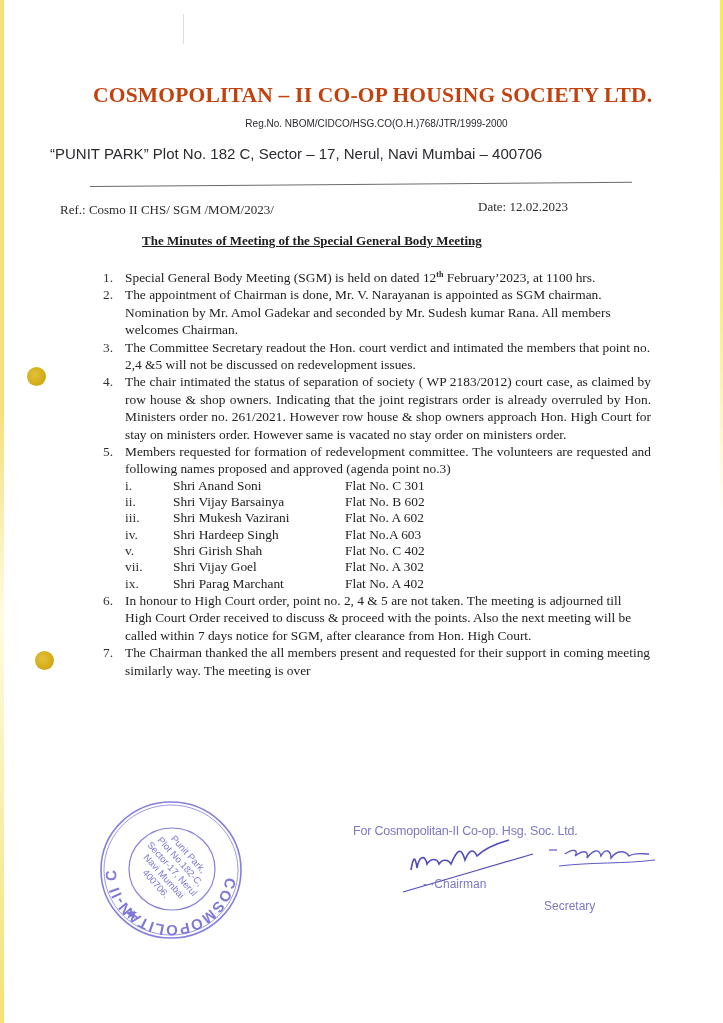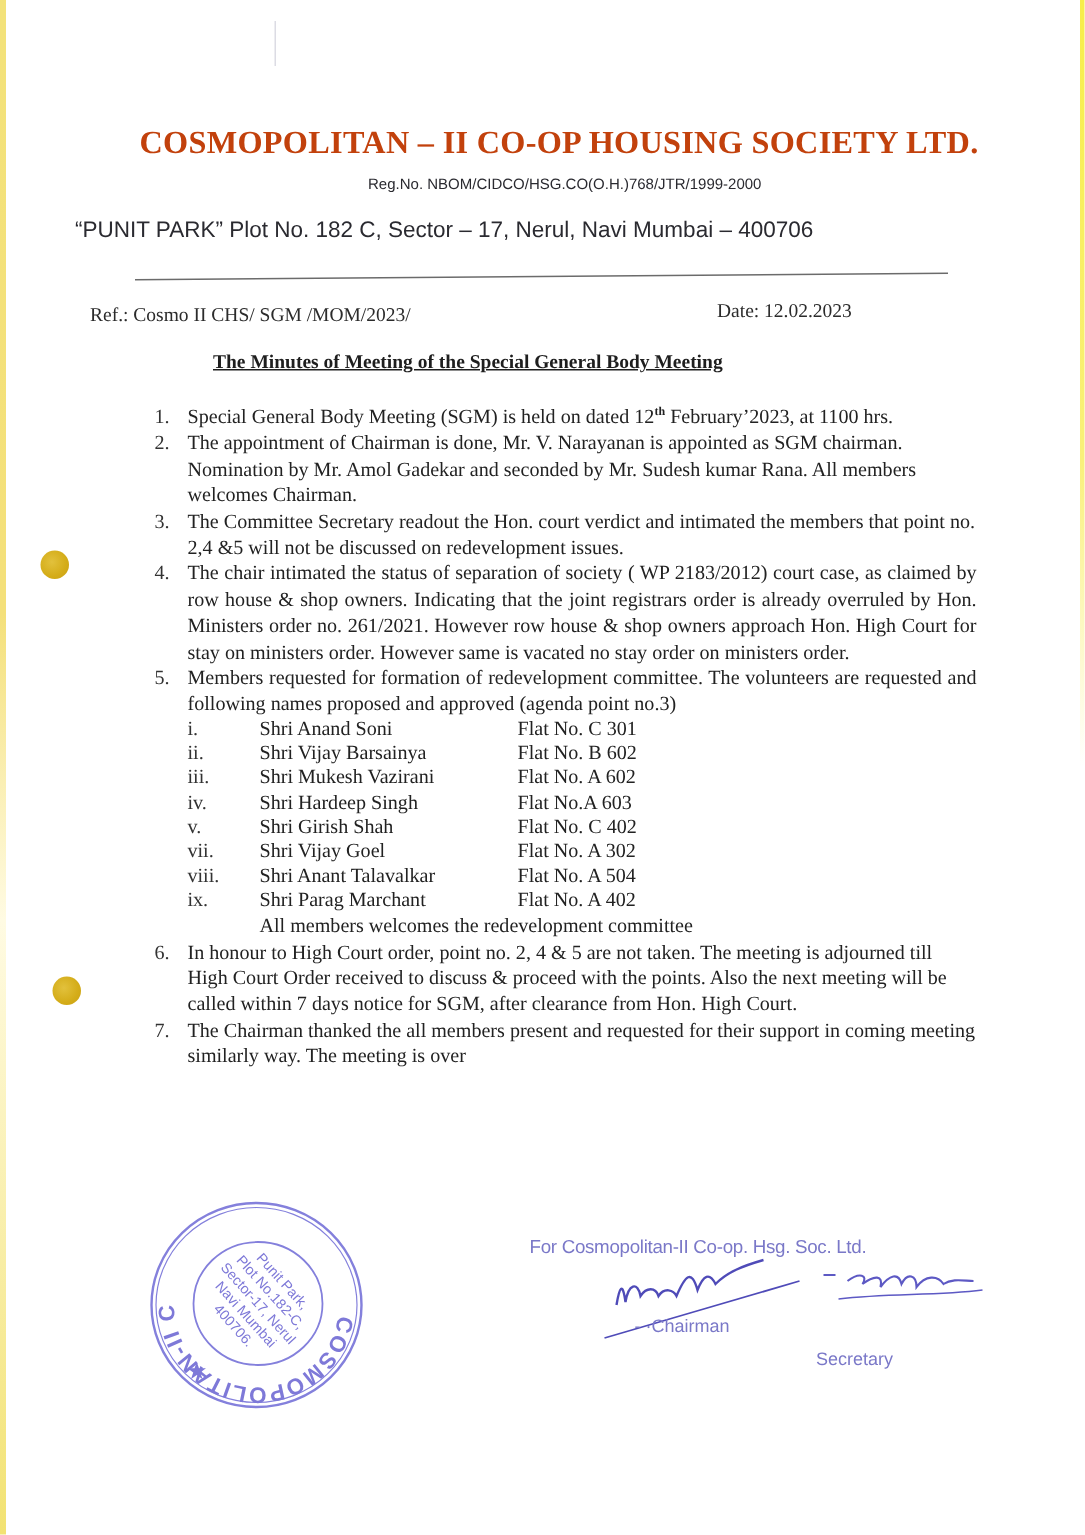--- a/index.html
+++ b/index.html
@@ -144,31 +144,25 @@
           <span class="roman">v.</span>
           <span class="mname">Shri Girish Shah</span>
           <span class="flat">Flat No. C 402</span>
         </div>
         <div class="member">
           <span class="roman">vii.</span>
           <span class="mname">Shri Vijay Goel</span>
           <span class="flat">Flat No. A 302</span>
         </div>
         <div class="member">
-          <span class="roman">viii.</span>
-          <span class="mname">Shri Anant Talavalkar</span>
-          <span class="flat">Flat No. A 504</span>
-        </div>
-        <div class="member">
           <span class="roman">ix.</span>
           <span class="mname">Shri Parag Marchant</span>
           <span class="flat">Flat No. A 402</span>
         </div>
       </div>
-    <div class="welcome">All members welcomes the redevelopment committee</div>
   </div>
   <div class="item">
     <span class="num">6.</span>
     <span class="text">In honour to High Court order, point no. 2, 4 &amp; 5 are not taken. The meeting is adjourned till High Court Order received to discuss &amp; proceed with the points. Also the next meeting will be called within 7 days notice for SGM, after clearance from Hon. High Court.</span>
   </div>
   <div class="item">
     <span class="num">7.</span>
     <span class="text">The Chairman thanked the all members present  and requested for their support in coming meeting similarly way. The meeting is over</span>
   </div>
 </div>

